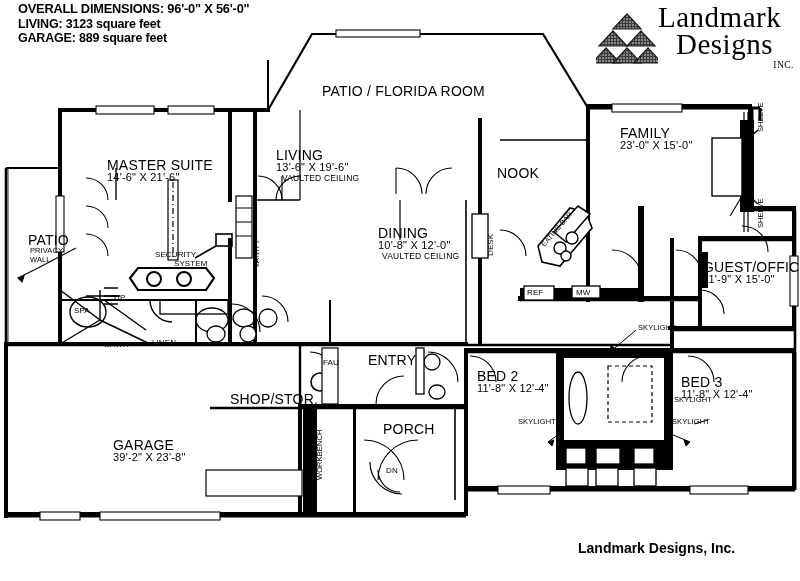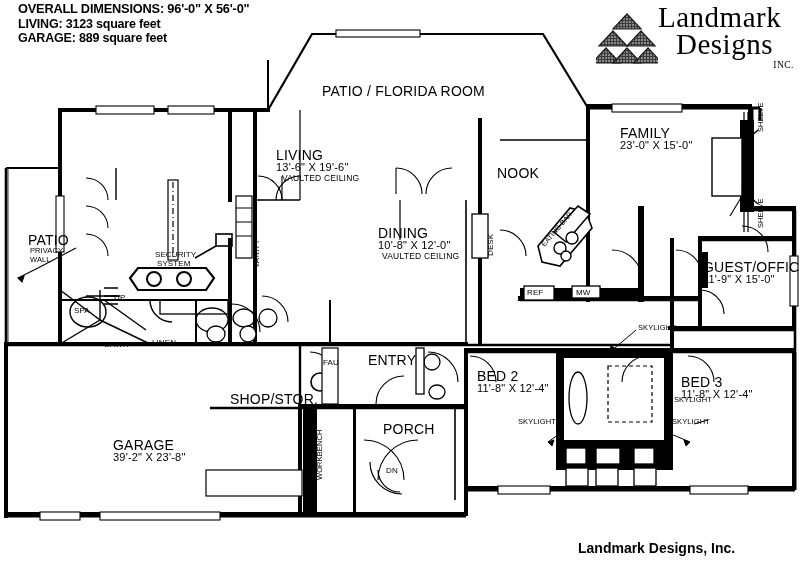--- a/index.html
+++ b/index.html
@@ -353,20 +353,24 @@
     <g stroke="#000" stroke-width="1.2" fill="none">
       <path d="M370 462 A32 32 0 0 0 402 494"></path>
       <path d="M378 470 A22 22 0 0 0 400 492"></path>
     </g>
   </svg>
 
   <div class="lbl ctr" style="left:322px;top:86px;">
     <div class="n">PATIO / FLORIDA ROOM</div>
   </div>
 
+  <div class="lbl" style="left:107px;top:160px;">
+    <div class="n">MASTER SUITE</div>
+    <div class="d">14'-6" X 21'-6"</div>
+  </div>
 
   <div class="lbl" style="left:276px;top:150px;">
     <div class="n">LIVING</div>
     <div class="d">13'-6" X 19'-6"</div>
     <div class="s" style="margin-left:6px;">VAULTED CEILING</div>
   </div>
 
   <div class="lbl" style="left:378px;top:228px;">
     <div class="n">DINING</div>
     <div class="d">10'-8" X 12'-0"</div>
@@ -415,21 +419,21 @@
   </div>
 
   <div class="lbl" style="left:230px;top:394px;">
     <div class="n">SHOP/STOR.</div>
   </div>
 
   <div class="tiny" style="left:30px;top:247px;">PRIVACY</div>
   <div class="tiny" style="left:30px;top:256px;">WALL</div>
 
   <div class="tiny8" style="left:155px;top:250px;">SECURITY</div>
-  <div class="tiny8" style="left:157px;top:259px;">SYSTEM</div>
+  <div class="tiny8" style="left:174px;top:259px;">SYSTEM</div>
 
   <div class="tiny8" style="left:74px;top:306px;">SPA</div>
   <div class="tiny8" style="left:114px;top:293px;">UP</div>
   <div class="tiny8" style="left:104px;top:340px;">SHWR</div>
   <div class="tiny8" style="left:152px;top:338px;">LINEN</div>
 
   <div class="tiny8 vert" style="left:252px;top:268px;transform:rotate(-90deg);">VANITY</div>
   <div class="tiny8 vert" style="left:486px;top:256px;transform:rotate(-90deg);">DESK</div>
 
   <div class="tiny vert" style="left:757px;top:132px;transform:rotate(-90deg);">SHELVE</div>

